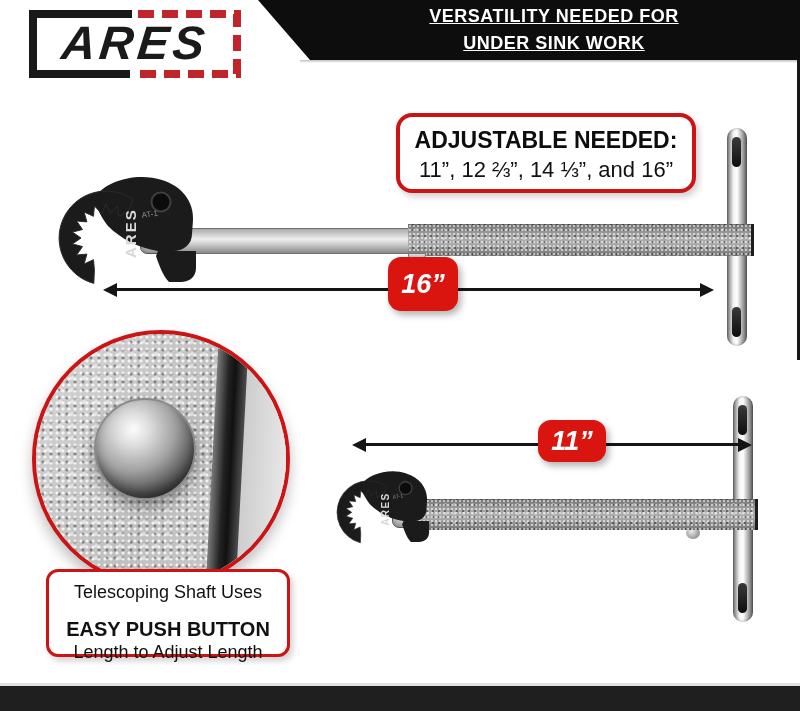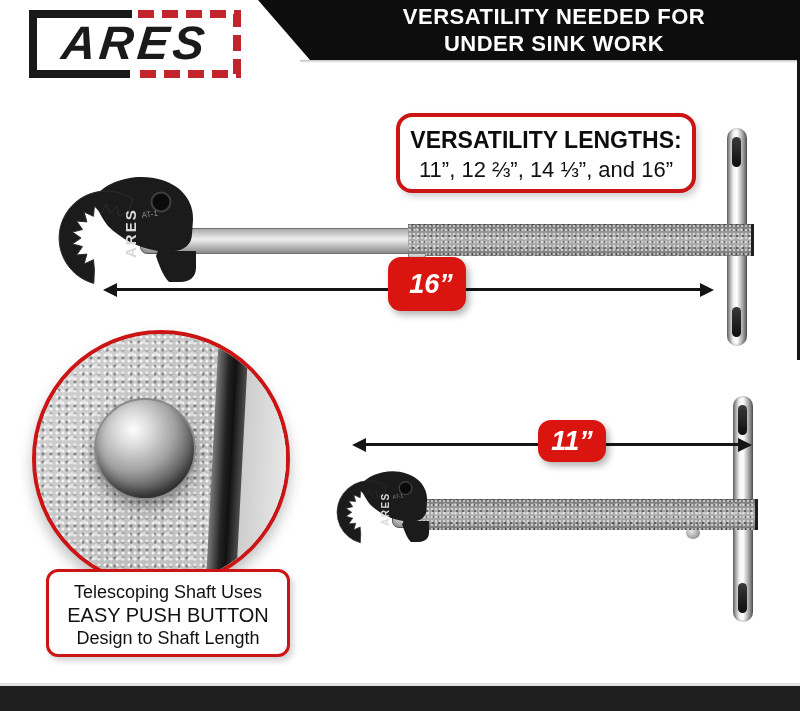--- a/index.html
+++ b/index.html
@@ -8,21 +8,21 @@
     overflow:hidden;font-family:"Liberation Sans",sans-serif;
   }
   
   .banner{
     position:absolute;left:258px;top:0;width:542px;height:60px;
     background:#0d0d0d;color:#fff;
     clip-path:polygon(0 0,100% 0,100% 100%,52px 100%);
     display:flex;flex-direction:column;justify-content:center;align-items:center;
     padding-left:50px;box-sizing:border-box;
   }
-  .banner div{font-weight:bold;font-size:22px;line-height:27px;letter-spacing:.5px;}
+  .banner div{font-weight:bold;font-size:18px;line-height:27px;letter-spacing:.5px;text-decoration:underline;}
   .banner-shadow{position:absolute;left:300px;top:60px;width:500px;height:3px;
     background:linear-gradient(180deg,rgba(0,0,0,.25),rgba(0,0,0,0));}
   
   .logo{position:absolute;left:26px;top:10px;width:218px;height:68px;}
   .logo svg{position:absolute;left:0;top:0;}
   .logo-text{
     position:absolute;left:0;top:0;width:100%;height:100%;
     display:flex;align-items:center;justify-content:center;
     font-size:47px;font-weight:bold;font-style:italic;color:#1a1a1a;
     letter-spacing:4px;transform:skewX(-6deg);padding-bottom:3px;box-sizing:border-box;
@@ -30,21 +30,21 @@
   
   .callout{
     position:absolute;background:#fff;border:4px solid #cc1414;border-radius:16px;
     text-align:center;box-shadow:3px 4px 6px rgba(0,0,0,.18);box-sizing:border-box;
   }
   .lengths-box{left:396px;top:113px;width:300px;height:80px;padding-top:10px;}
   .lengths-title{font-size:23px;font-weight:bold;color:#0d0d0d;letter-spacing:0;}
   .lengths-values{font-size:22px;color:#111;margin-top:3px;}
   .push-box{left:46px;top:569px;width:244px;height:88px;border-width:3px;border-radius:12px;padding-top:9px;z-index:9;}
   .push-line{font-size:18px;color:#111;line-height:23px;}
-  .push-line.bold{font-weight:normal;font-size:20px;}
+  .push-line.bold{font-weight:bold;font-size:20px;margin-top:14px;}
   
   .arrow{position:absolute;height:0;border-top:3px solid #151515;z-index:6;}
   .arrow::before{content:"";position:absolute;left:-14px;top:-8px;width:0;height:0;
     border-top:7px solid transparent;border-bottom:7px solid transparent;border-right:14px solid #151515;}
   .arrow::after{content:"";position:absolute;right:-14px;top:-8px;width:0;height:0;
     border-top:7px solid transparent;border-bottom:7px solid transparent;border-left:14px solid #151515;}
   .badge{
     position:absolute;background:#da1510;color:#fff;border-radius:13px;
     display:flex;align-items:center;justify-content:center;
     font-size:27px;font-weight:bold;font-style:italic;z-index:7;
@@ -132,53 +132,53 @@
 
   <div class="logo">
     <svg width="218" height="68" viewBox="0 0 218 68">
       <polyline points="106,4 7,4 7,64 104,64" fill="none" stroke="#191919" stroke-width="8"></polyline>
       <polyline points="112,4 211,4 211,64 110,64" fill="none" stroke="#c2242c" stroke-width="8" stroke-dasharray="16 8"></polyline>
     </svg>
     <div class="logo-text">ARES</div>
   </div>
 
   <div class="callout lengths-box">
-    <div class="lengths-title">VERSATILITY LENGTHS:</div>
+    <div class="lengths-title">ADJUSTABLE NEEDED:</div>
     <div class="lengths-values">11”, 12 ⅔”, 14 ⅓”, and 16”</div>
   </div>
 
   <div class="tbar" style="left:727px;top:128px;height:218px;"></div>
   <div class="shaft" style="left:150px;top:228px;width:262px;height:26px;"></div>
   <div class="hinge" style="left:140px;top:226px;width:28px;height:28px;"></div>
   <div class="granite" style="left:408px;top:224px;width:346px;height:32px;"></div>
   <div class="clip" style="left:408px;top:253px;width:18px;height:11px;"></div>
 
   <svg class="jaw" style="left:46px;top:172px;" width="160" height="125" viewBox="0 0 160 125">
     <path d="M48,26 C60,8 92,0 116,8 C136,14 148,30 147,48 L146,62 C146,72 138,79 127,79 L112,79 C92,76 74,66 62,54 C56,46 50,36 48,26 Z" fill="#1b1b1b"></path>
     <path d="M112,79 L150,79 L150,96 C150,105 143,110 135,110 L123,110 C117,104 113,93 110,84 Z" fill="#1b1b1b"></path>
     <path d="M87,27.5 A47,47 0 1 0 47.8,111.4 L48.4,97.9 L47.5,87.7 L38.1,92 L40.9,82.1 L30.6,83 L36.5,74.6 L26.5,71.9 L35,66 L26.5,60.1 L36.5,57.5 L30.6,49 L40.9,49.9 L38.1,40 L47.5,44.3 L48.4,34 L55.7,41.4 L60,32 L64.3,41.4 L71.6,34 L72.5,44.3 L81.9,40 Z" fill="#1b1b1b" stroke="#2c2c2c" stroke-width="1"></path>
     <circle cx="115" cy="30" r="9.5" fill="#0b0b0b" stroke="#3f3f3f" stroke-width="2"></circle>
     <text x="90" y="86" transform="rotate(-90 90 86)" font-size="15" font-weight="bold" fill="#d9d9d9" letter-spacing="2">ARES</text>
     <text x="96" y="46" transform="rotate(-8 96 46)" font-size="8" fill="#8a8a8a">AT-1</text>
   </svg>
 
   <div class="arrow" style="left:117px;top:288px;width:583px;"></div>
-  <div class="badge" style="left:388px;top:257px;width:70px;height:54px;padding-left:8px;">16”</div>
+  <div class="badge" style="left:388px;top:257px;width:70px;height:54px;">16”</div>
 
   <div class="inset">
     <div class="inset-metal"></div>
     <div class="inset-right"></div>
     <div class="inset-band"></div>
     <div class="inset-dome"></div>
   </div>
 
   <div class="callout push-box">
     <div class="push-line">Telescoping Shaft Uses</div>
     <div class="push-line bold">EASY PUSH BUTTON</div>
-    <div class="push-line">Design to Shaft Length</div>
+    <div class="push-line">Length to Adjust Length</div>
   </div>
 
   <div class="tbar" style="left:733px;top:396px;height:226px;"></div>
   <div class="screw" style="left:686px;top:527px;"></div>
   <div class="hinge" style="left:392px;top:503px;width:26px;height:25px;"></div>
   <div class="granite" style="left:410px;top:499px;width:348px;height:31px;"></div>
 
   <svg class="jaw" style="left:328px;top:468px;" width="108" height="84" viewBox="0 0 160 125">
     <path d="M48,26 C60,8 92,0 116,8 C136,14 148,30 147,48 L146,62 C146,72 138,79 127,79 L112,79 C92,76 74,66 62,54 C56,46 50,36 48,26 Z" fill="#1b1b1b"></path>
     <path d="M112,79 L150,79 L150,96 C150,105 143,110 135,110 L123,110 C117,104 113,93 110,84 Z" fill="#1b1b1b"></path>

